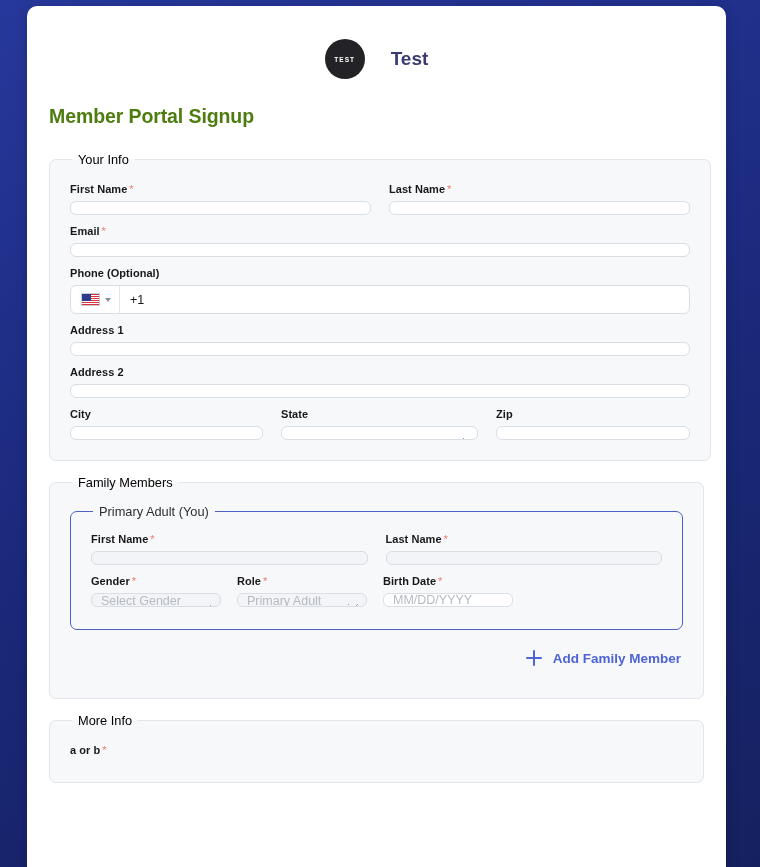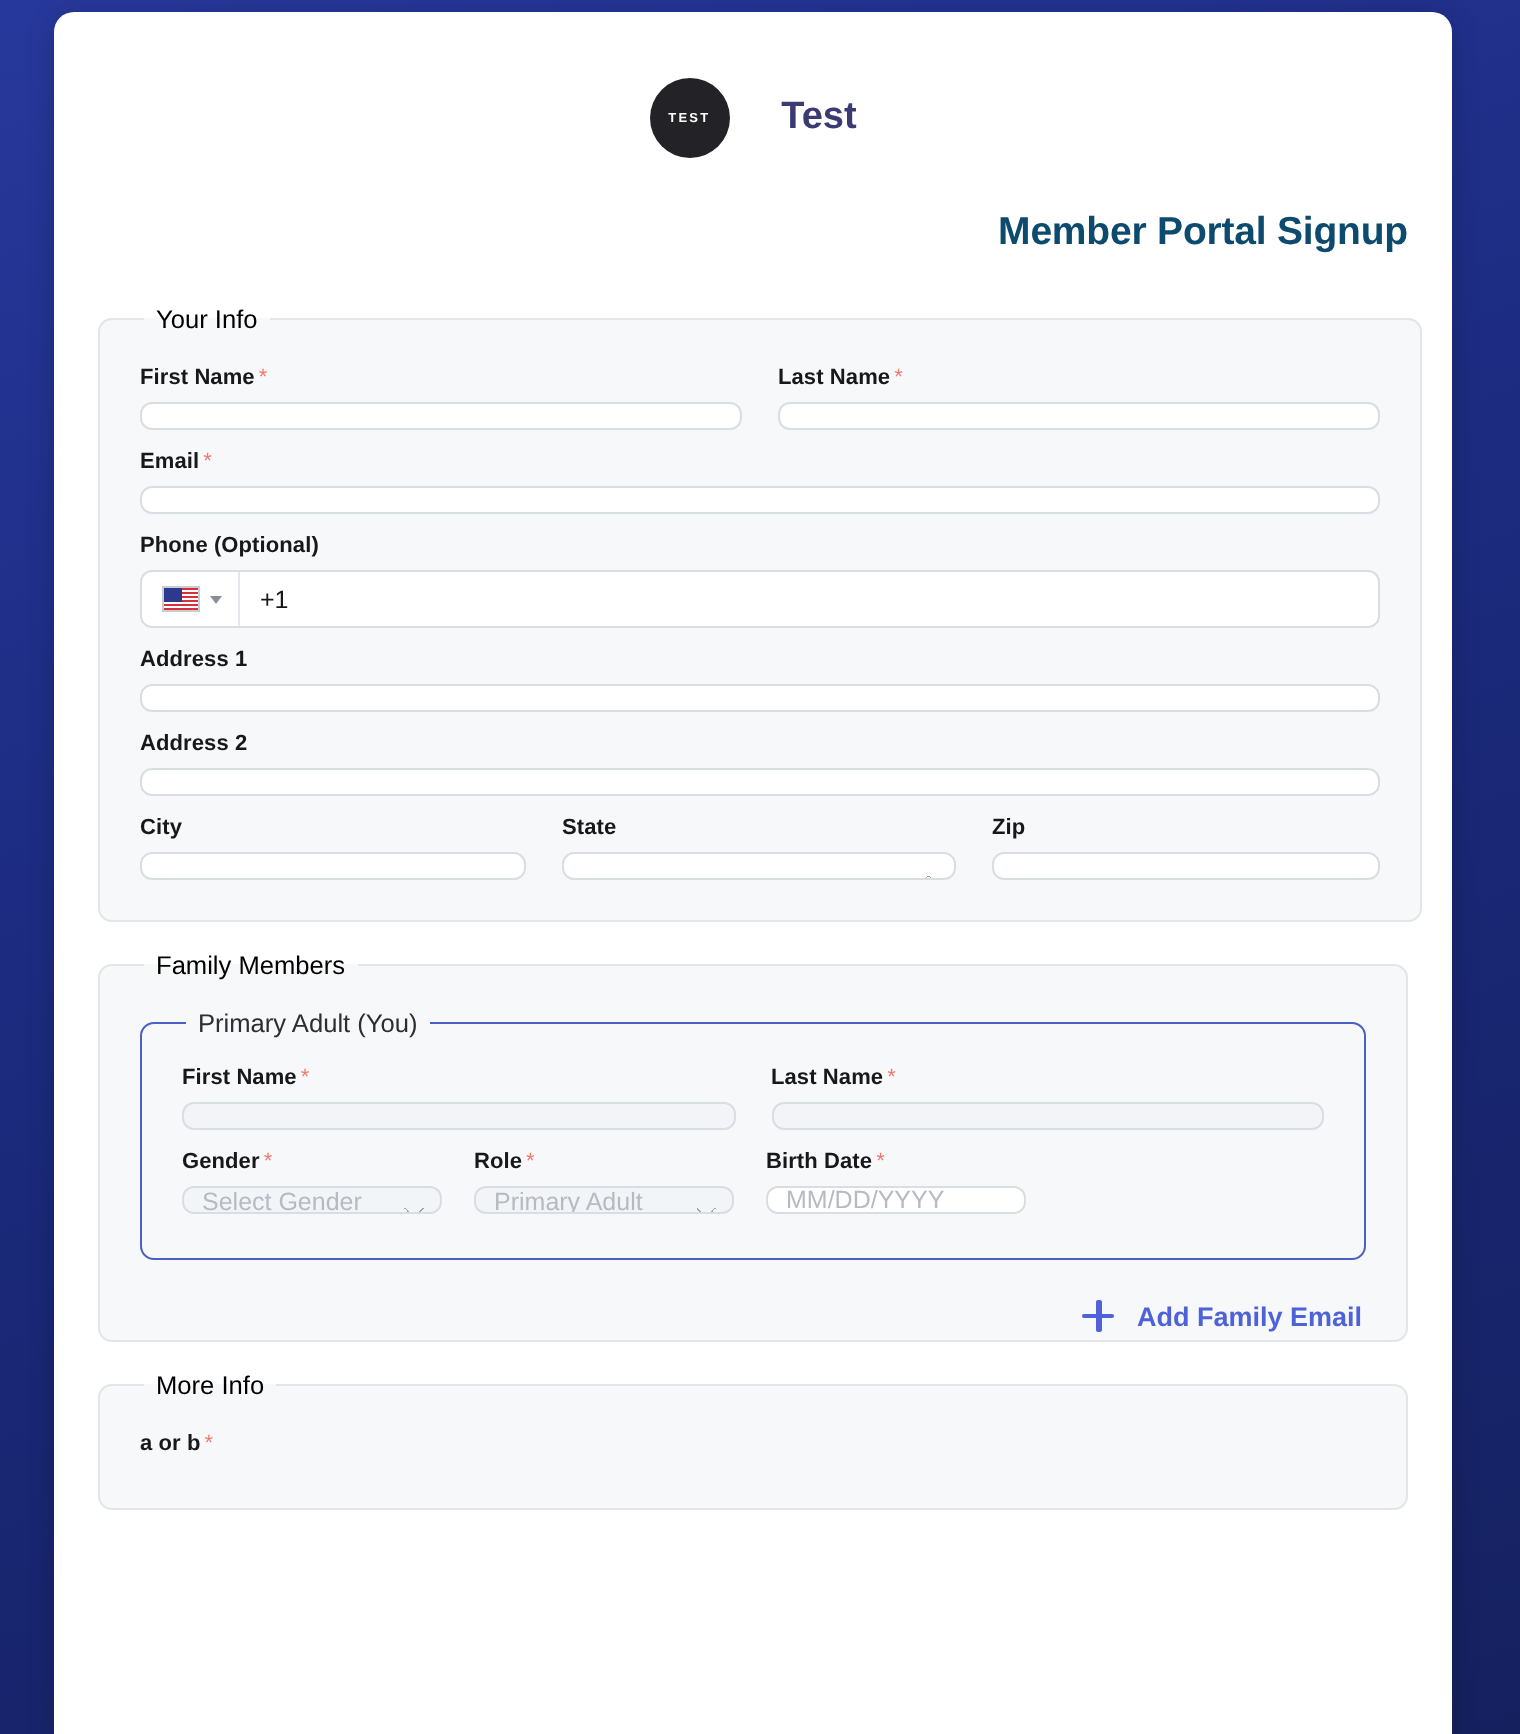--- a/index.html
+++ b/index.html
@@ -53,24 +53,24 @@
     font-weight: bold;
     letter-spacing: 1.1px;
   }
   .brand-name {
     font-size: 19px;
     font-weight: bold;
     color: #3b3b72;
   }
 
   .page-title {
-    text-align: right;
+    text-align: left;
     font-size: 19.5px;
     font-weight: bold;
-    color: #0c4a6e;
+    color: #4d7c0f;
     margin-top: 26px;
     letter-spacing: -0.1px;
   }
 
   
   fieldset.section {
     border: 1px solid #e2e5ea;
     border-radius: 7px;
     background: #f7f8fa;
     margin: 0;
@@ -323,21 +323,21 @@
         <select class="ctl updown"><option></option></select>
       </div>
       <div class="field" style="flex:0 0 194px">
         <label class="flabel">Zip</label>
         <input class="ctl" type="text" value="" style="">
       </div>
     </div>
   </fieldset>
 
   <div class="section-gap"></div>
-  <fieldset class="section" style="padding-bottom:0">
+  <fieldset class="section" style="padding-bottom:28px">
     <legend>Family Members</legend>
 
     <fieldset class="subsection">
       <legend>Primary Adult (You)</legend>
 
       <div class="row">
         <div class="field first">
           <label class="flabel"><span>First Name</span><span class="req">*</span></label>
           <input class="ctl" type="text" value="" style="">
         </div>
@@ -359,21 +359,21 @@
         <div class="field" style="flex:0 0 130px">
           <label class="flabel"><span>Birth Date</span><span class="req">*</span></label>
           <input class="ctl plain-white" type="text" placeholder="MM/DD/YYYY" style="">
         </div>
       </div>
     </fieldset>
 
     <div class="add-row">
       <button class="add-btn">
         <span class="plus"></span>
-        <span>Add Family Email</span>
+        <span>Add Family Member</span>
       </button>
     </div>
   </fieldset>
 
   <div class="section-gap"></div>
   <fieldset class="section">
     <legend>More Info</legend>
     <div class="field first">
       <label class="flabel"><span>a or b</span><span class="req">*</span></label>
 

